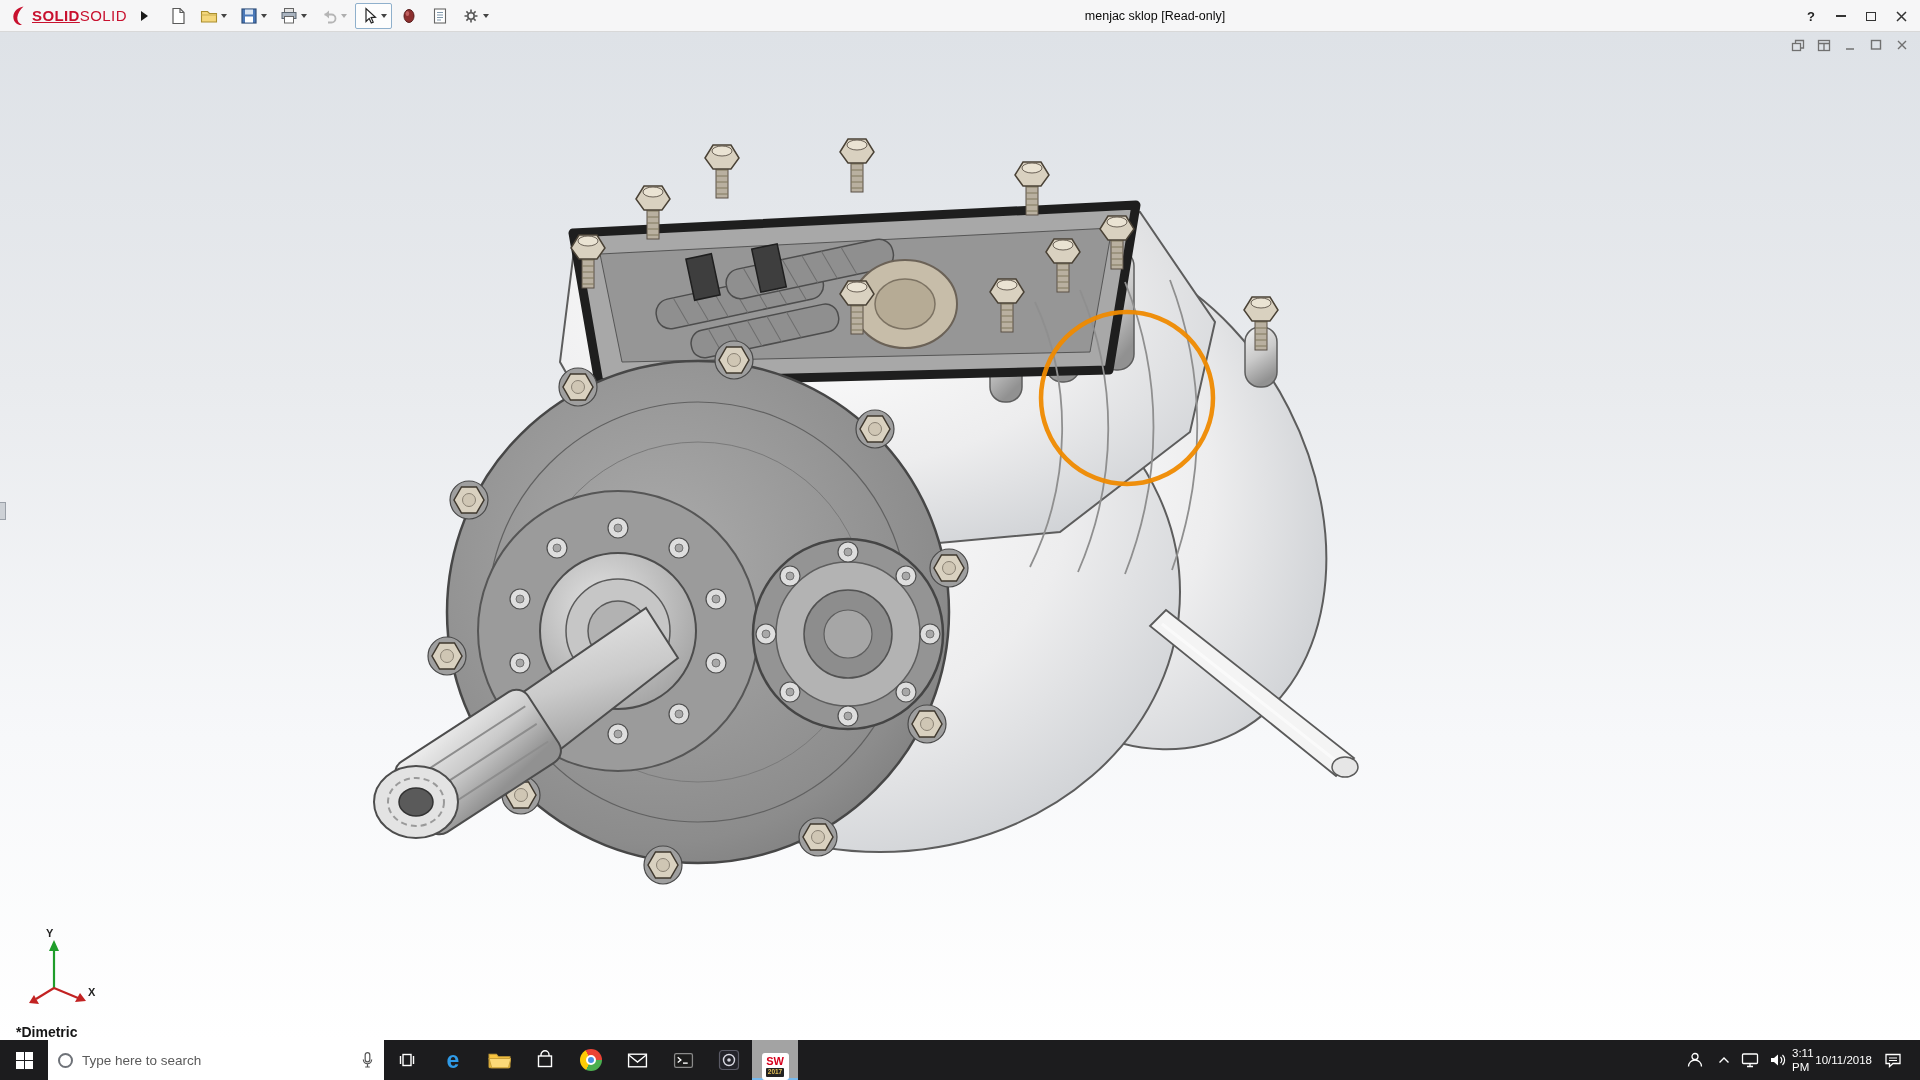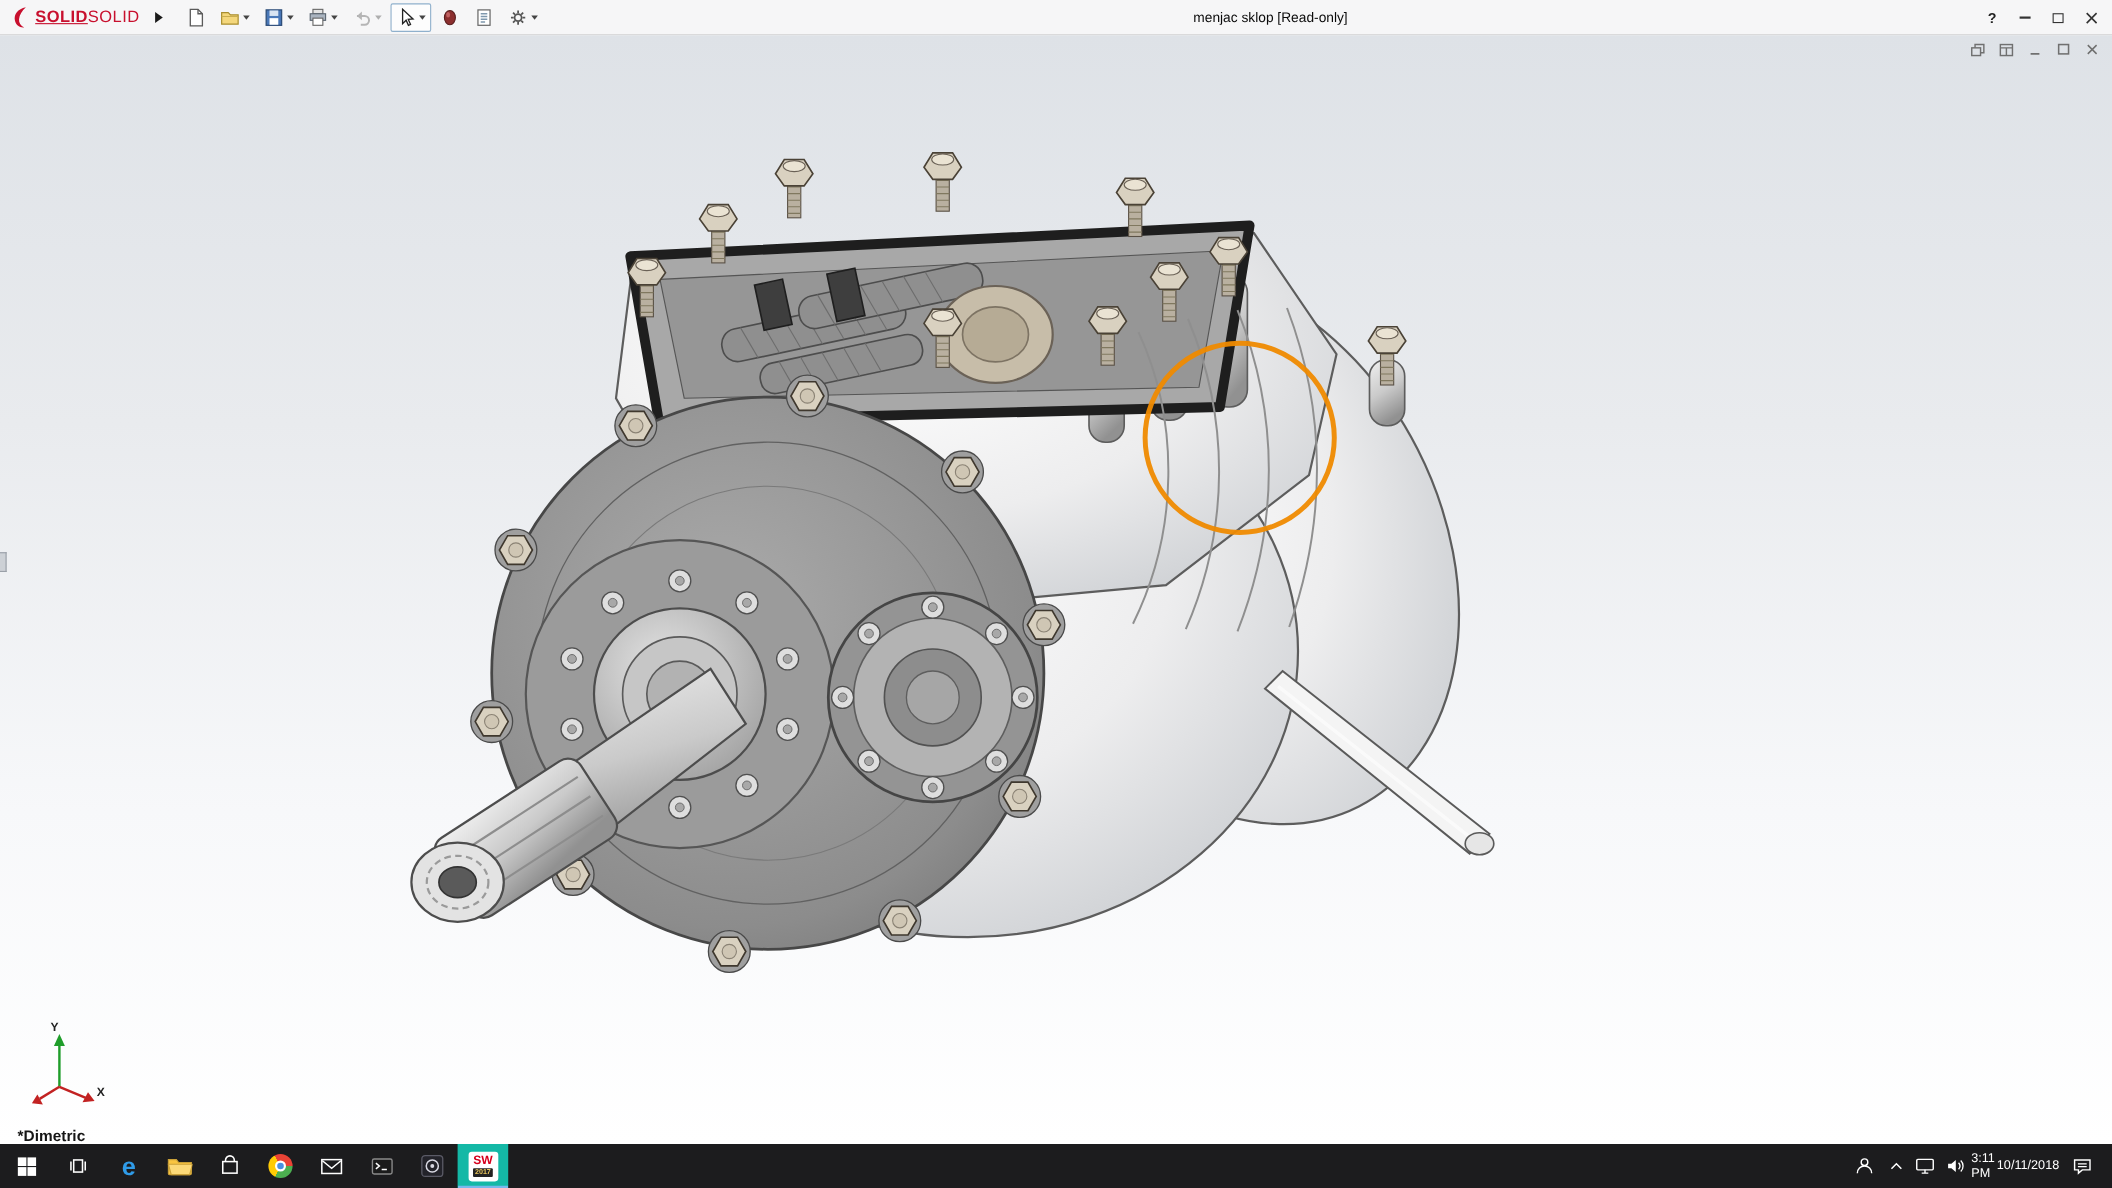--- a/index.html
+++ b/index.html
@@ -36,21 +36,21 @@
 
   
   .taskbar{position:absolute;left:0;right:0;bottom:0;height:40px;background:#1c1c1e;display:flex;align-items:stretch;z-index:40;color:#fff;}
   .start{width:48px;display:flex;align-items:center;justify-content:center;cursor:pointer;}
   .searchbox{width:336px;background:#ffffff;display:flex;align-items:center;gap:9px;padding:0 10px;}
   .searchbox input{flex:1;border:0;outline:0;background:transparent;font-family:"Liberation Sans",sans-serif;font-size:13.5px;color:#333;}
   .searchbox input::placeholder{color:#5a5a5a;opacity:1;}
   .cortana-ring{width:15px;height:15px;border:2px solid #6e7278;border-radius:50%;flex:0 0 auto;}
   .tb-apps{display:flex;align-items:stretch;}
   .tapp{width:46px;display:flex;align-items:center;justify-content:center;cursor:pointer;position:relative;}
-  .tapp.active{background:#14b8a6;box-shadow:inset 0 -2px 0 #76b9ed;}
+  .tapp.active{background:#a3a3a3;box-shadow:inset 0 -2px 0 #76b9ed;align-items:flex-end;}
   .edge-glyph{font-size:23px;font-weight:bold;color:#2f9be8;line-height:1;}
   .chrome{width:22px;height:22px;border-radius:50%;background:conic-gradient(from -30deg,#ea4335 0 33%,#4caf50 0 66%,#ffcb05 0 100%);position:relative;}
   .chrome-core{position:absolute;inset:6px;background:#4a90e2;border:2px solid #fff;border-radius:50%;}
   .sw-ic{width:27px;height:27px;background:#fff;border-radius:3px;display:flex;flex-direction:column;align-items:center;justify-content:center;}
   .sw-letters{color:#d6001c;font-weight:800;font-size:11px;line-height:1;}
   .sw-year{background:#222;color:#e5c25a;font-size:6.5px;font-weight:bold;line-height:1.3;padding:0 2px;border-radius:1px;margin-top:1px;}
   .tray{margin-left:auto;display:flex;align-items:center;}
   .tray-btn{height:40px;display:flex;align-items:center;justify-content:center;cursor:pointer;}
   .t-people{width:34px;} .t-chev{width:24px;} .t-net{width:28px;} .t-vol{width:28px;}
   .clock{width:80px;display:flex;flex-direction:row;align-items:center;justify-content:center;font-size:11.5px;line-height:14px;color:#fff;cursor:pointer;}
@@ -347,20 +347,28 @@
   <footer class="taskbar">
     <span class="start">
       <svg width="17" height="17" viewBox="0 0 17 17">
         <rect x="0" y="0" width="8" height="8" fill="#fff"></rect>
           <rect x="9" y="0" width="8" height="8" fill="#fff"></rect>
         <rect x="0" y="9" width="8" height="8" fill="#fff"></rect>
           <rect x="9" y="9" width="8" height="8" fill="#fff"></rect>
       </svg>
     </span>
 
+    <div class="searchbox">
+      <span class="cortana-ring"></span>
+      <input type="text" placeholder="Type here to search" style="">
+      <svg width="13" height="19" viewBox="0 0 14 20">
+          <rect x="4.5" y="1.5" width="5" height="10" rx="2.5" fill="none" stroke="#555" stroke-width="1.3"></rect>
+          <path d="M2.5 9 a4.5 4.5 0 0 0 9 0 M7 13.5 V17 M4.5 17 h5" fill="none" stroke="#555" stroke-width="1.3"></path>
+        </svg>
+    </div>
 
     <div class="tb-apps">
       <span class="tapp">
         <svg width="20" height="20" viewBox="0 0 20 20">
             <rect x="6" y="4.5" width="8" height="11" fill="none" stroke="#fff" stroke-width="1.4"></rect>
             <path d="M3.5 6 v8 M16.5 6 v8" stroke="#fff" stroke-width="1.4"></path>
           </svg>
       </span>
       <span class="tapp">
         <span class="edge-glyph">e</span>

